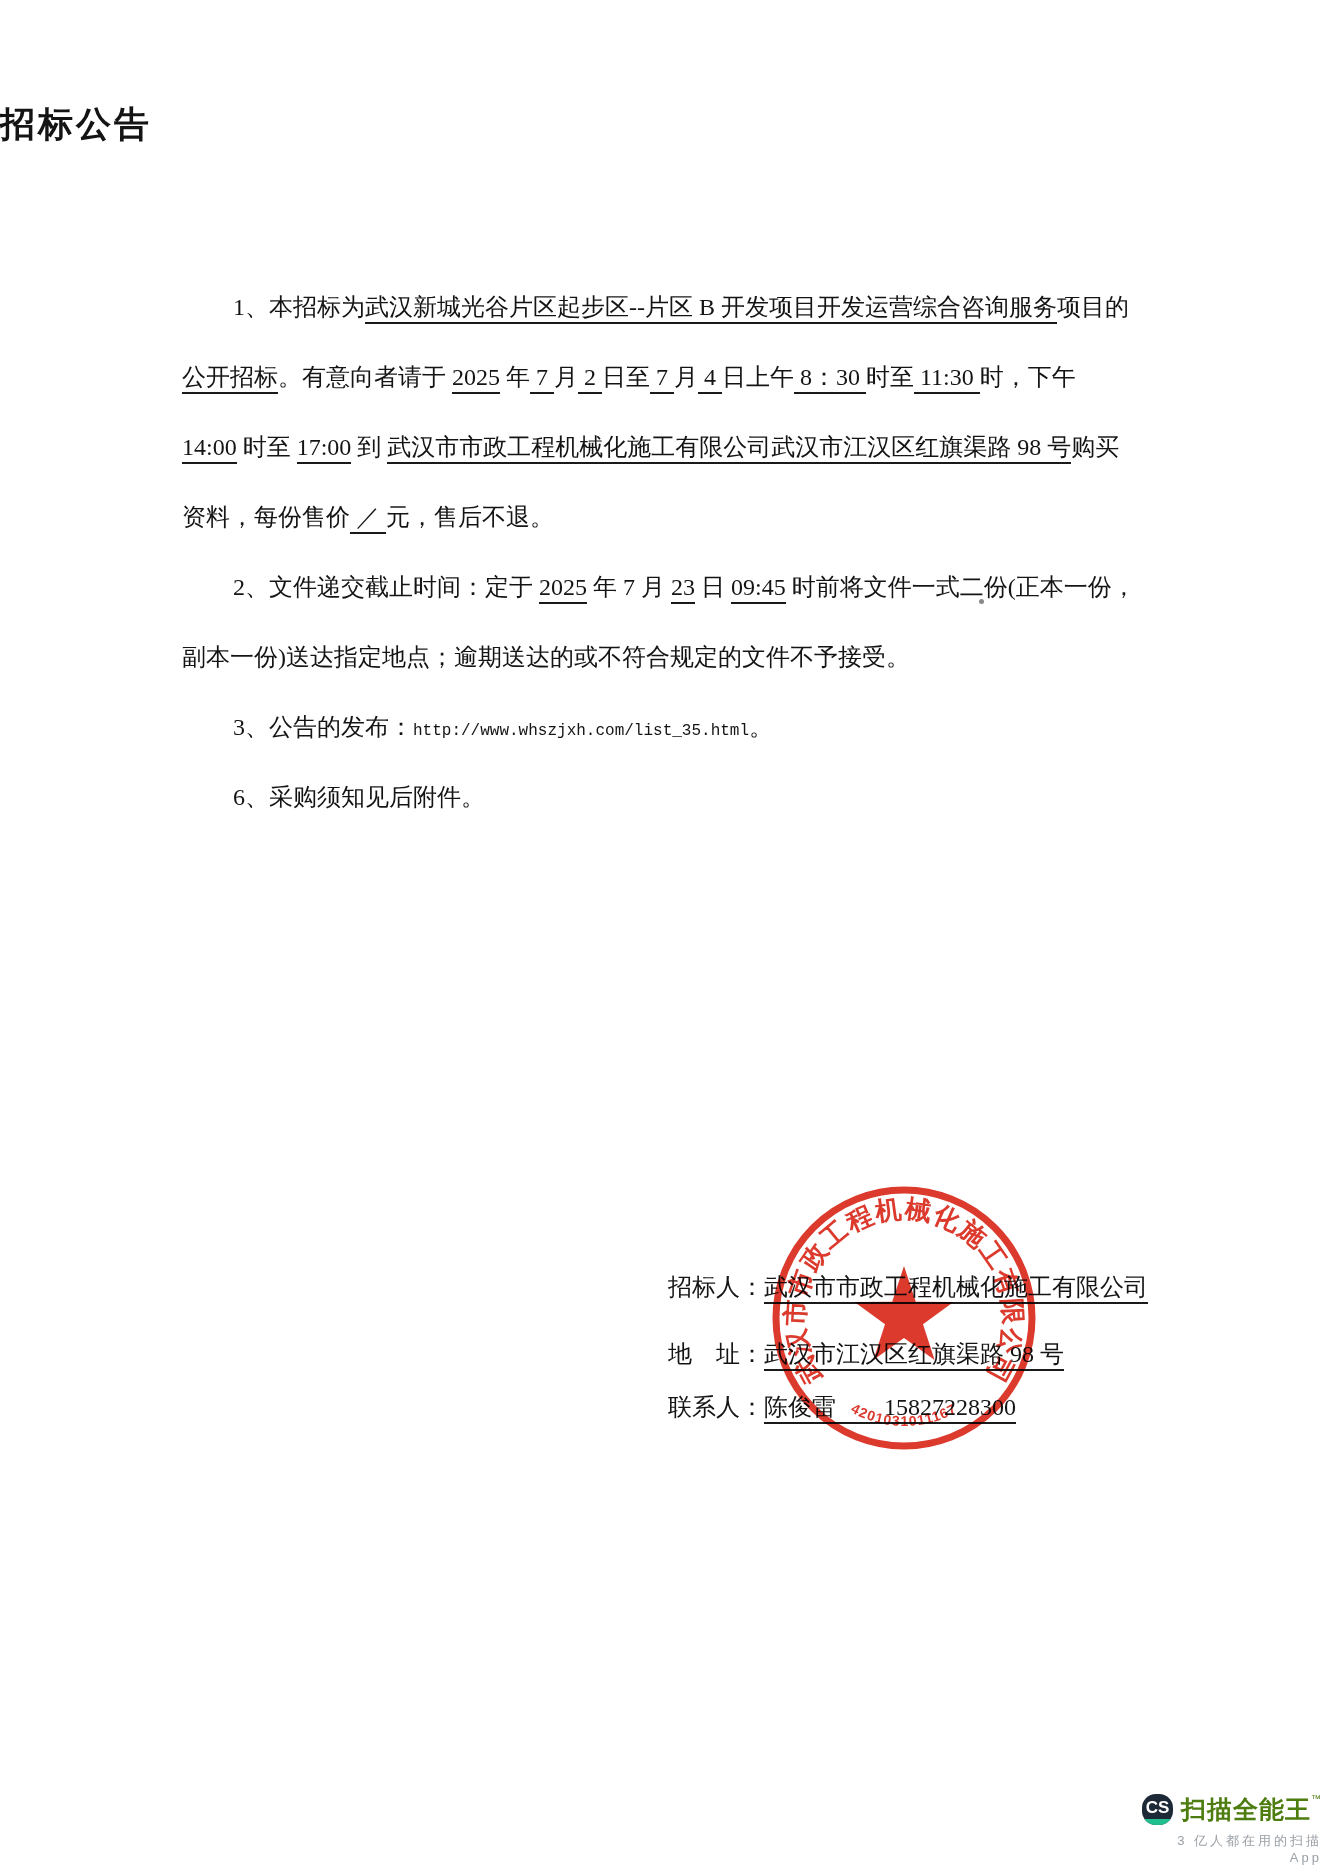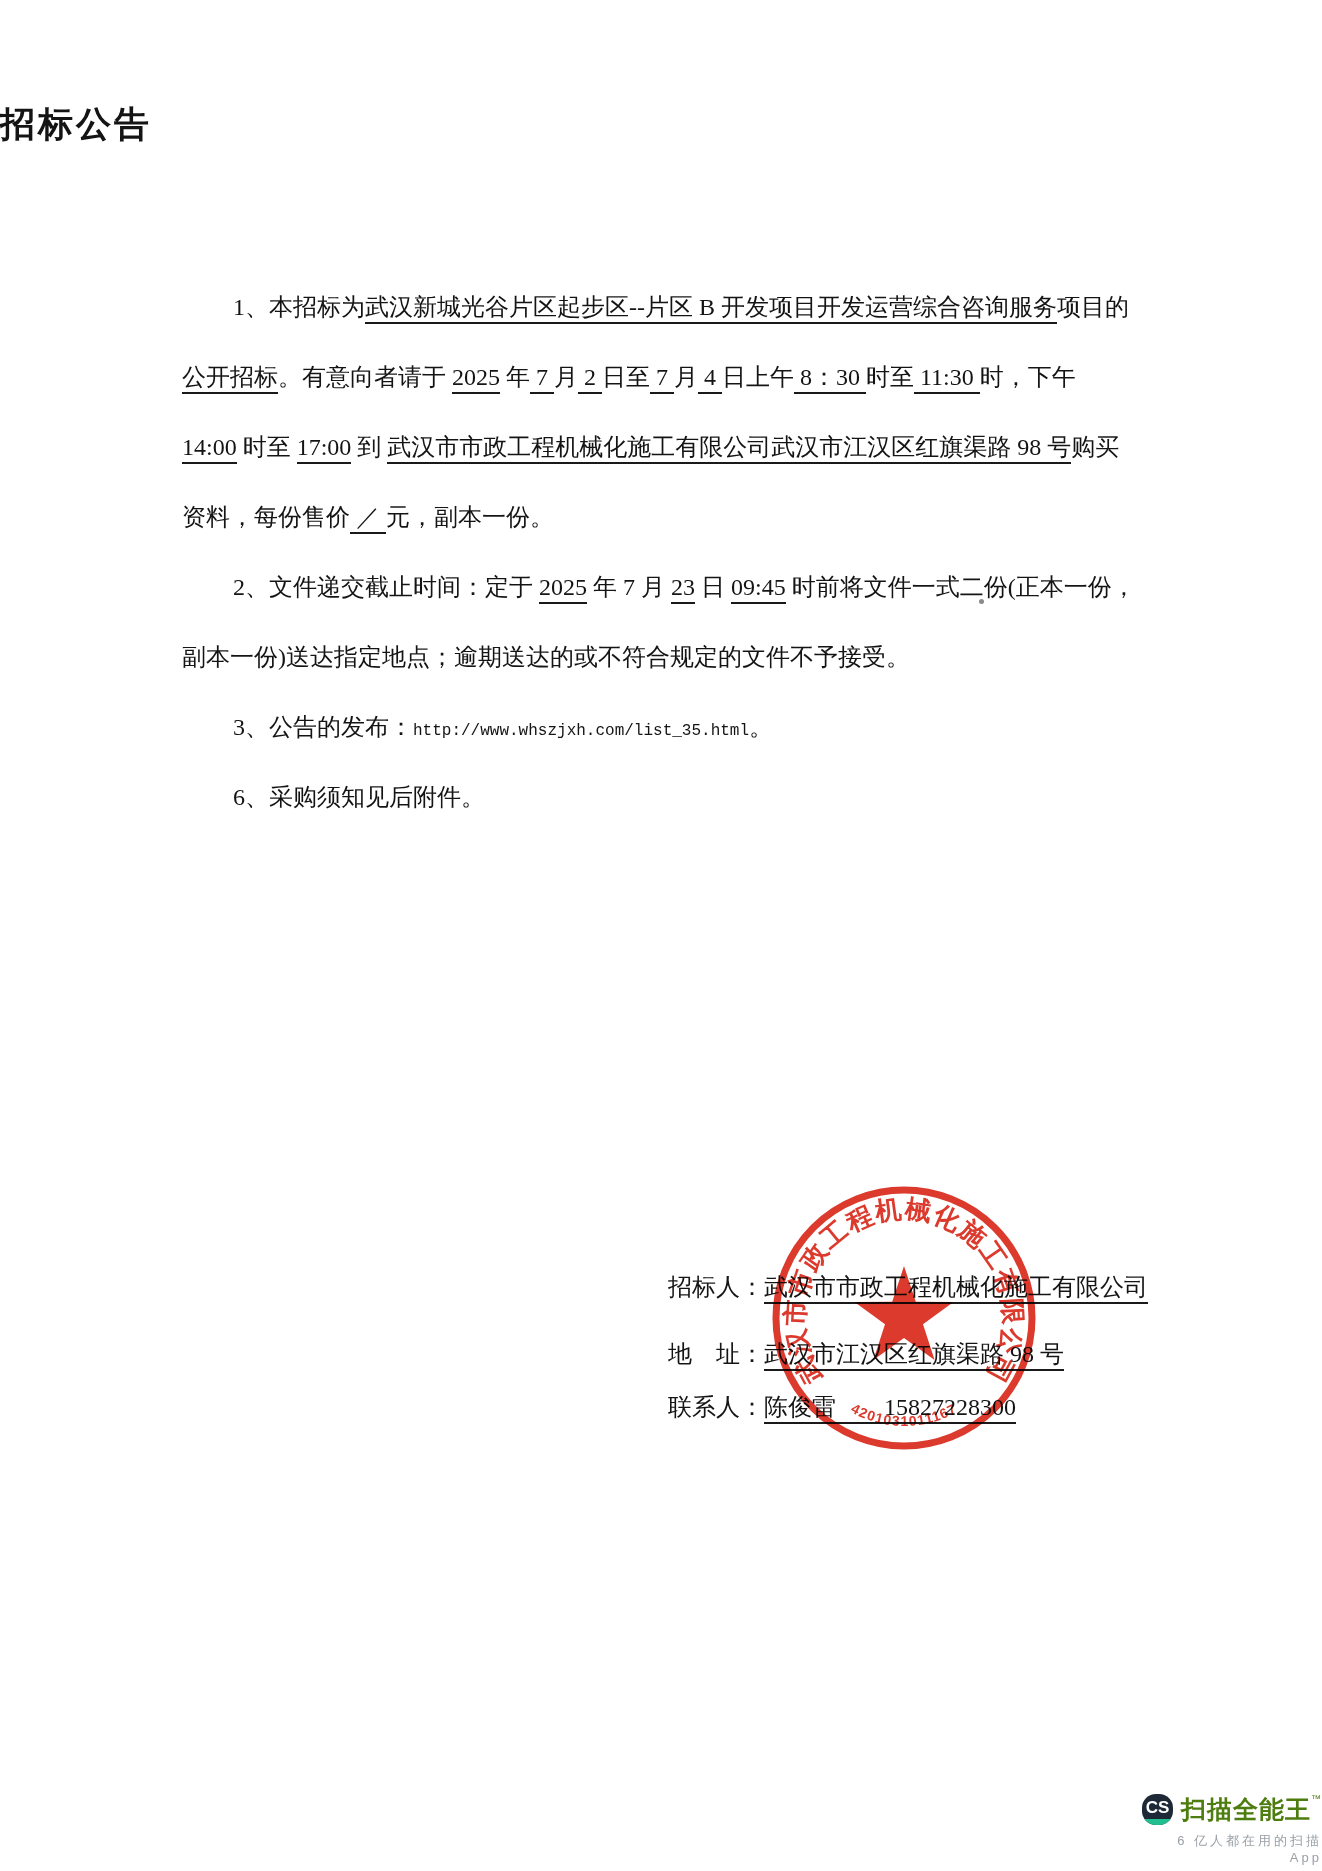--- a/index.html
+++ b/index.html
@@ -69,21 +69,21 @@
 <body>
 
 <div class="page">
 
   <div class="doc-title">招标公告</div>
 
   <div class="doc-body">
       <div class="doc-line indent"><span class="">1、本招标为</span><span class="seg-u ">武汉新城光谷片区起步区--片区 B 开发项目开发运营综合咨询服务</span><span class="">项目的</span></div>
       <div class="doc-line"><span class="seg-u ">公开招标</span><span class="">。有意向者请于 </span><span class="seg-u ">2025</span><span class=""> 年</span><span class="seg-u "> 7 </span><span class="">月</span><span class="seg-u "> 2 </span><span class="">日至</span><span class="seg-u "> 7 </span><span class="">月</span><span class="seg-u "> 4 </span><span class="">日上午</span><span class="seg-u "> 8：30 </span><span class="">时至</span><span class="seg-u "> 11:30 </span><span class="">时，下午</span></div>
       <div class="doc-line"><span class="seg-u ">14:00</span><span class=""> 时至 </span><span class="seg-u ">17:00</span><span class=""> 到 </span><span class="seg-u ">武汉市市政工程机械化施工有限公司武汉市江汉区红旗渠路 98 号</span><span class="">购买</span></div>
-      <div class="doc-line"><span class="">资料，每份售价</span><span class="seg-u "> ／ </span><span class="">元，副本一份。</span></div>
+      <div class="doc-line"><span class="">资料，每份售价</span><span class="seg-u "> ／ </span><span class="">元，售后不退。</span></div>
       <div class="doc-line indent"><span class="">2、文件递交截止时间：定于 </span><span class="seg-u ">2025</span><span class=""> 年 7 月 </span><span class="seg-u ">23</span><span class=""> 日 </span><span class="seg-u ">09:45</span><span class=""> 时前将文件一式二份(正本一份，</span></div>
       <div class="doc-line"><span class="">副本一份)送达指定地点；逾期送达的或不符合规定的文件不予接受。</span></div>
       <div class="doc-line indent"><span class="">3、公告的发布：</span><span class="seg-mono">http://www.whszjxh.com/list_35.html</span><span class="">。</span></div>
       <div class="doc-line indent"><span class="">6、采购须知见后附件。</span></div>
     </div>
 
   <div class="artifact-dot"></div>
 
   <div class="signature">
     <div class="sig-row r1">
@@ -112,16 +112,16 @@
 
   <div class="watermark">
     <div class="wm-row">
       <div class="wm-logo">
         <div class="wm-logo-bg" style="background: rgb(29, 41, 54);"></div>
         <div class="wm-logo-strip" style="background: rgb(33, 191, 143);"></div>
         <div class="wm-logo-text">CS</div>
       </div>
       <div class="wm-name" style="color: #4d7c0f;"><span>扫描全能王</span><span class="wm-tm">™</span></div>
     </div>
-    <div class="wm-tagline" style="color: rgb(154, 160, 166);">6 亿人都在用的扫描 App</div>
+    <div class="wm-tagline" style="color: rgb(154, 160, 166);">3 亿人都在用的扫描 App</div>
   </div>
 
 </div>
 
 </body></html>

